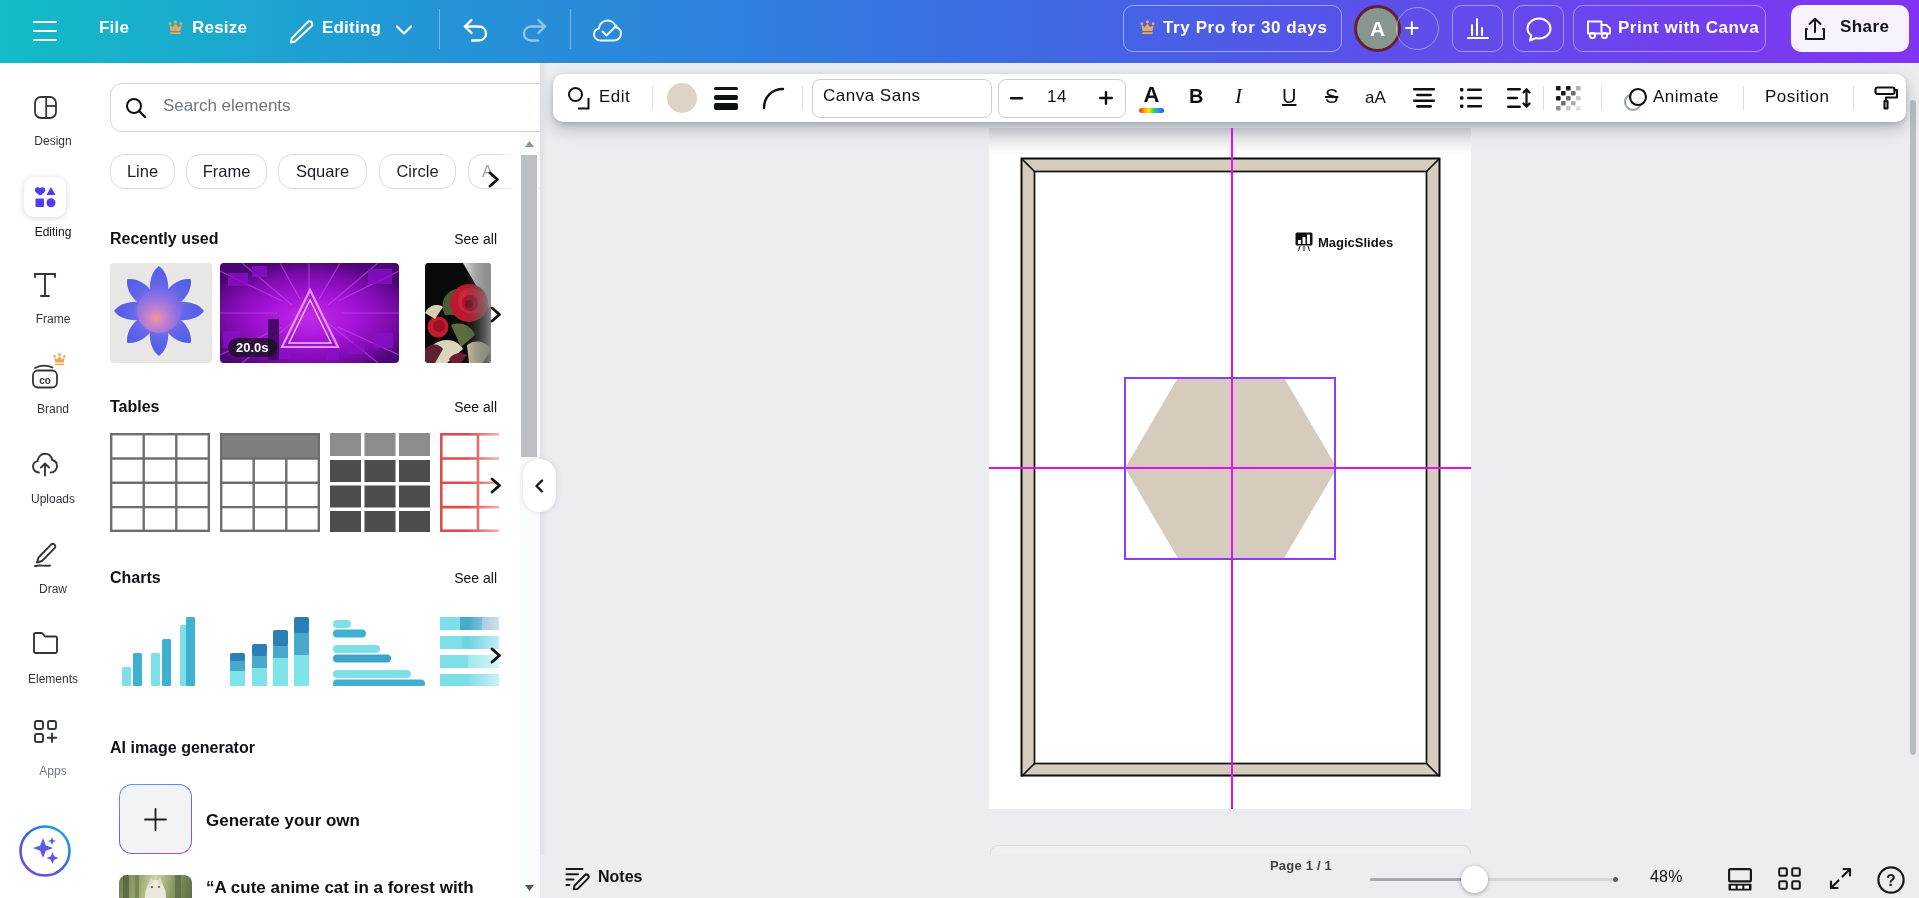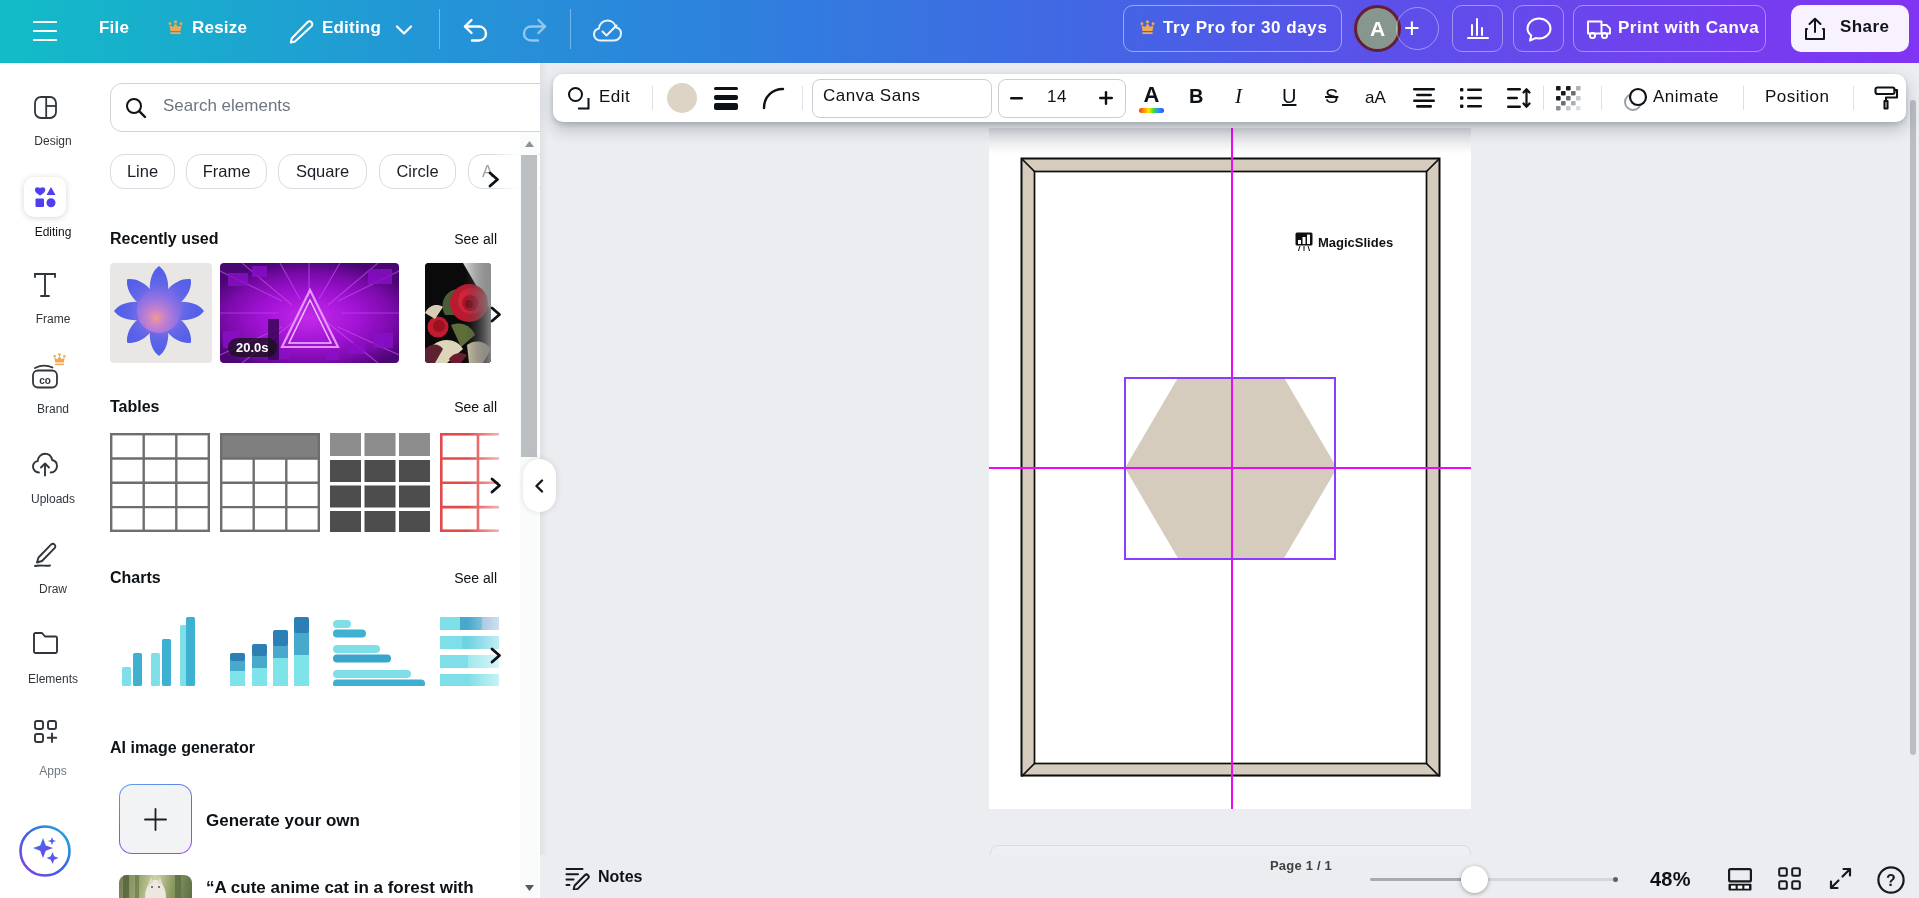--- a/index.html
+++ b/index.html
@@ -652,21 +652,21 @@
         <path d="M1.5 18 H4.5"></path>
       <path d="M9.5 18.7 L19.8 8.2 C20.7 7.3 22.1 7.3 23 8.2 C23.9 9.1 23.9 10.5 23 11.4 L12.7 21.9 L8.6 22.9 Z"></path>
     </g>
   </svg>
   <div class="abs" style="left:58px;top:13px;font-size:16px;font-weight:700;color:#0d1216;">Notes</div>
   <div class="abs" style="left:730px;top:3px;font-size:13px;font-weight:700;color:#404040;letter-spacing:0.2px">Page 1 / 1</div>
   <div class="abs" style="left:830px;top:23px;width:247px;height:2.6px;border-radius:2px;background:#d4d7da;"></div>
   <div class="abs" style="left:830px;top:23px;width:104px;height:2.6px;border-radius:2px;background:#a6abb1;"></div>
   <div class="abs" style="left:1073px;top:22px;width:5px;height:5px;border-radius:50%;background:#5c6166;"></div>
   <div class="abs" style="left:921px;top:11px;width:27px;height:27px;border-radius:50%;background:#fff;box-shadow:0 1px 4px rgba(0,0,0,0.35);"></div>
-  <div class="abs" style="left:1110px;top:13px;font-size:20px;font-weight:700;color:#0d1216;letter-spacing:0.2px">48%</div>
+  <div class="abs" style="left:1110px;top:13px;font-size:16px;font-weight:400;color:#0d1216;letter-spacing:0.2px">48%</div>
   <svg class="abs" style="left:1188px;top:13px" width="24" height="23" viewBox="0 0 24 23">
     <rect x="1.1" y="1.1" width="21.8" height="12.3" rx="1.5" stroke="#17191c" stroke-width="2.2" fill="none"></rect>
     <rect x="0.5" y="15.8" width="23" height="6.7" rx="1" fill="#17191c"></rect>
     <rect x="3" y="17.6" width="4.6" height="3.1" fill="#fff"></rect>
     <rect x="9.7" y="17.6" width="4.6" height="3.1" fill="#fff"></rect>
     <rect x="16.4" y="17.6" width="4.6" height="3.1" fill="#fff"></rect>
   </svg>
   <svg class="abs" style="left:1238px;top:12px" width="23" height="23" viewBox="0 0 23 23">
     <g stroke="#17191c" stroke-width="2" fill="none">
       <rect x="1.2" y="1.2" width="7.6" height="7.6" rx="1.5"></rect>

